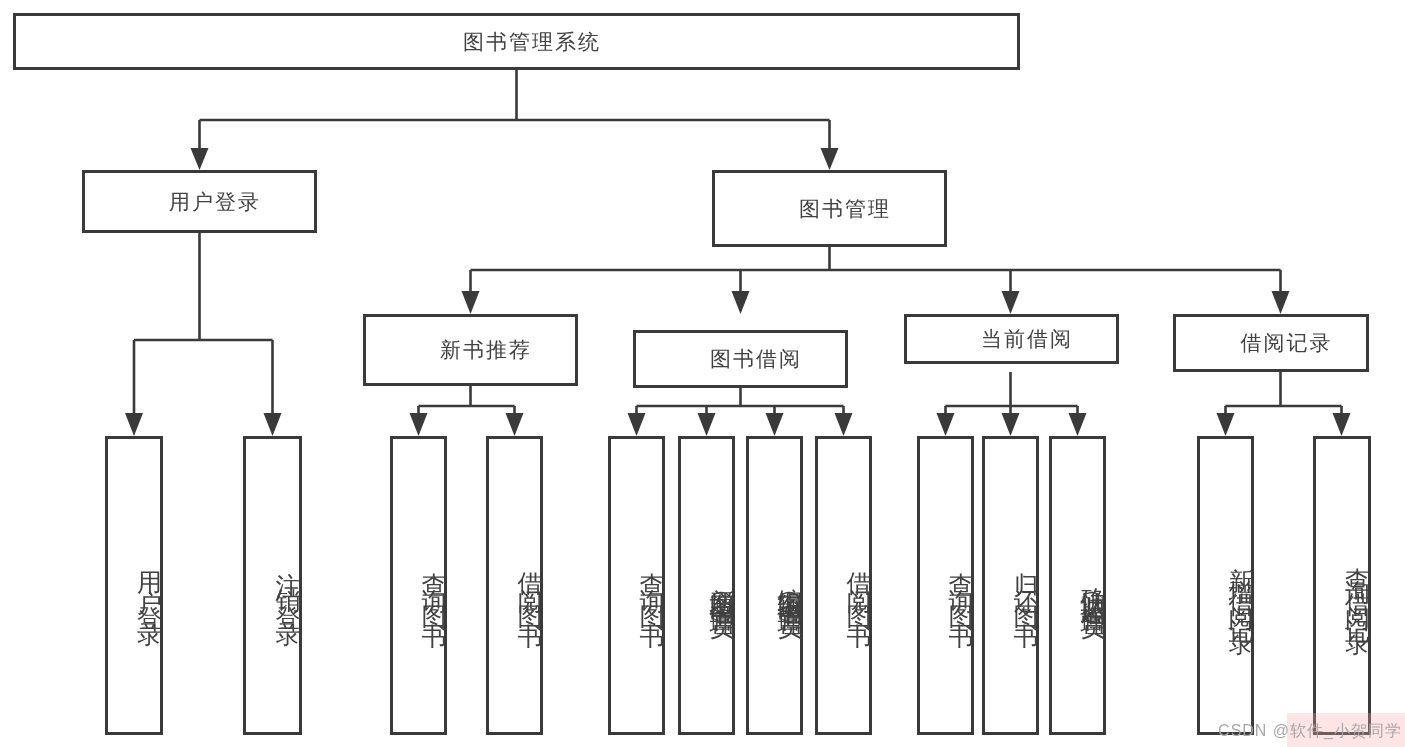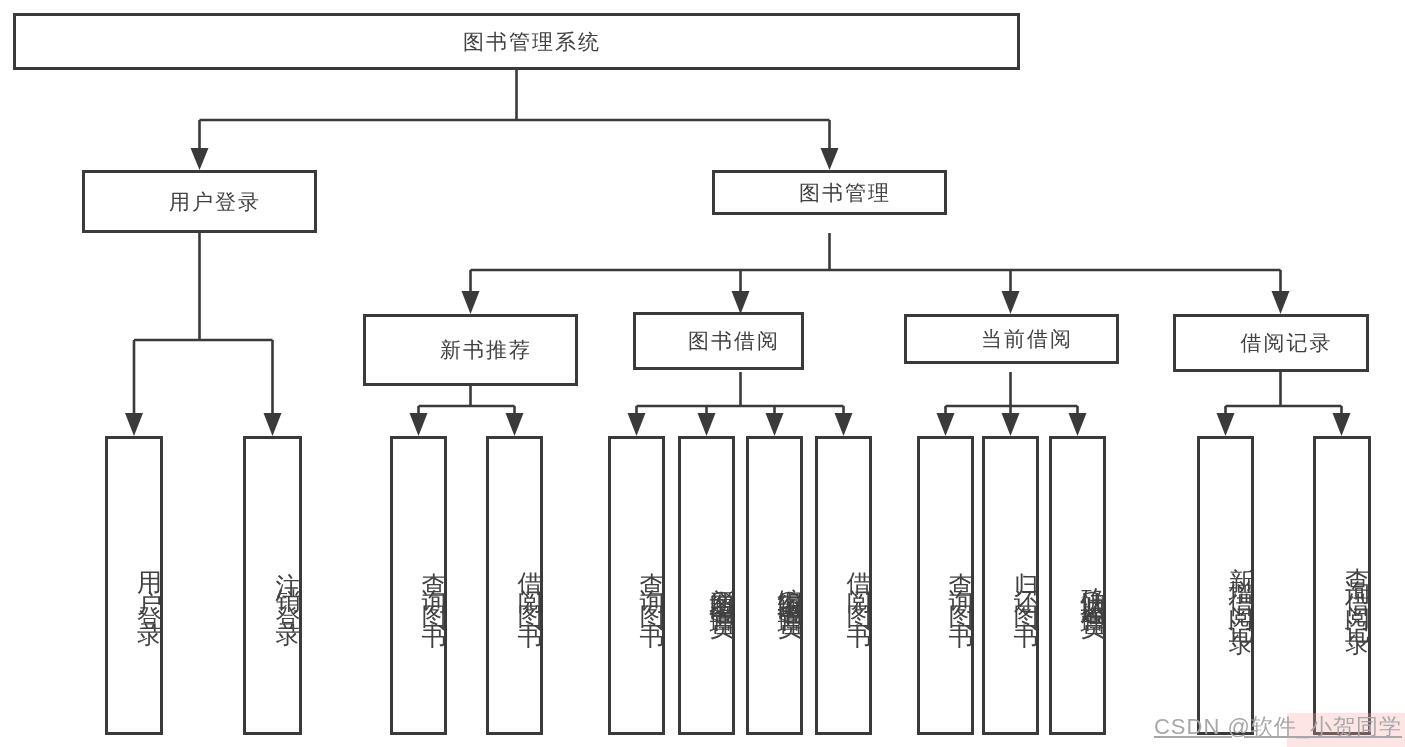--- a/index.html
+++ b/index.html
@@ -54,25 +54,24 @@
   .sp-s span { letter-spacing: 4px; }
   .watermark-tint {
     position: absolute;
     right: 0; bottom: 0;
     width: 118px; height: 34px;
     background: rgba(250, 170, 170, 0.30);
   }
   .watermark {
     position: absolute;
     right: 3px; bottom: 5px;
-    font-size: 22px;
+    font-size: 16px;
     color: #a7a7aa;
     letter-spacing: 1px;
     white-space: nowrap;
-    text-decoration: underline;
   }
 </style>
 </head>
 <body>
 
 <div class="canvas">
 
   <svg class="connectors" viewBox="0 0 1405 747" xmlns="http://www.w3.org/2000/svg">
 
     <path d="M516.5 70 V120 M199.5 120 H829.5 M199.5 120 V149 M829.5 120 V149"></path>
@@ -109,28 +108,28 @@
     <polygon points="1332.5,413 1350.5,413 1341.5,436"></polygon>
   </svg>
 
   <div class="box hbox" style="left:13px;top:13px;width:1007px;height:57px">
     <span>图书管理系统</span>
   </div>
 
   <div class="box hbox" style="left:82px;top:170px;width:235px;height:63px">
     <span>用户登录</span>
   </div>
-  <div class="box hbox" style="left:712px;top:170px;width:235px;height:45px">
+  <div class="box hbox" style="left:712px;top:170px;width:235px;height:77px">
     <span>图书管理</span>
   </div>
 
   <div class="box hbox" style="left:363px;top:314px;width:215px;height:72px">
     <span>新书推荐</span>
   </div>
-  <div class="box hbox" style="left:633px;top:312px;width:171px;height:58px">
+  <div class="box hbox" style="left:633px;top:330px;width:215px;height:58px">
     <span>图书借阅</span>
   </div>
   <div class="box hbox" style="left:904px;top:314px;width:215px;height:50px">
     <span>当前借阅</span>
   </div>
   <div class="box hbox" style="left:1173px;top:314px;width:196px;height:58px">
     <span>借阅记录</span>
   </div>
 
   <div class="box vbox sp-l" style="left:105px;top:436px;width:58px;height:299px">

